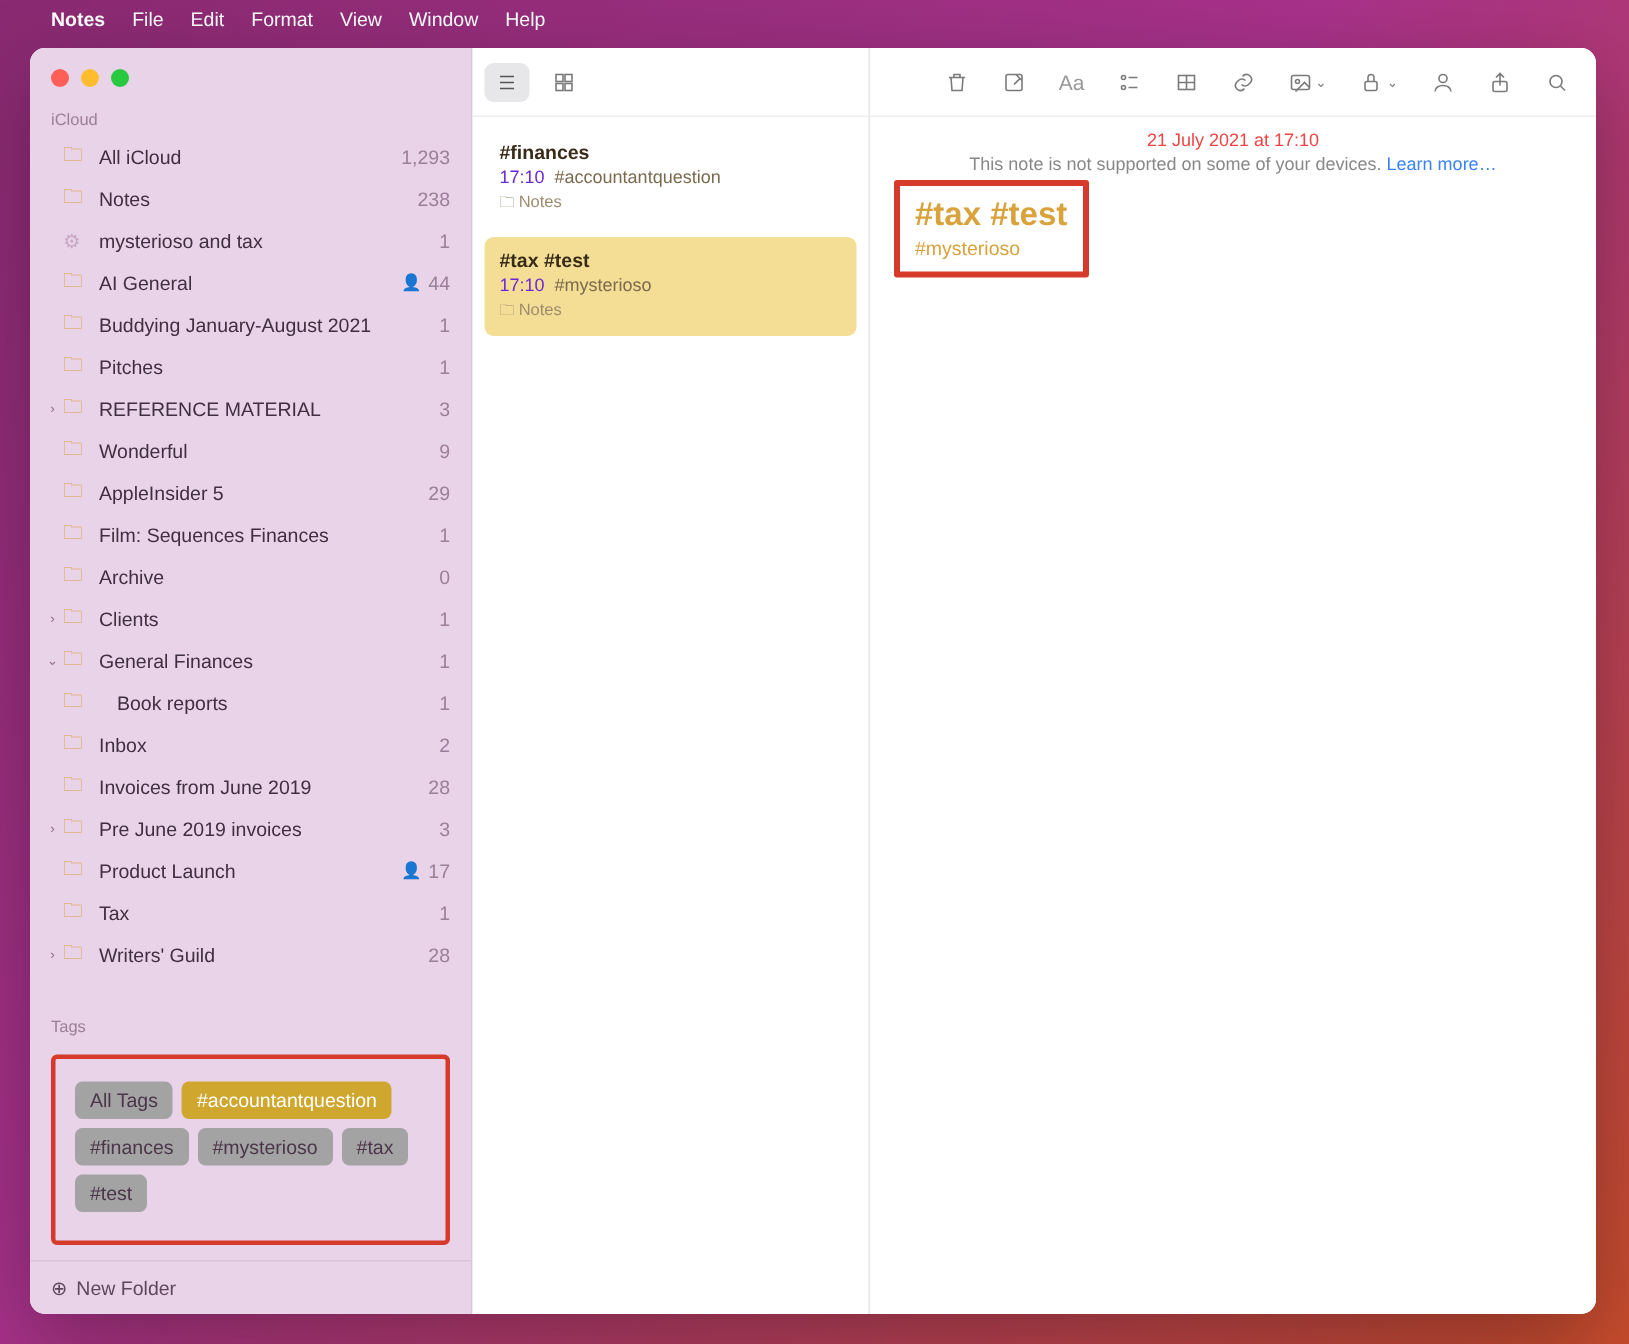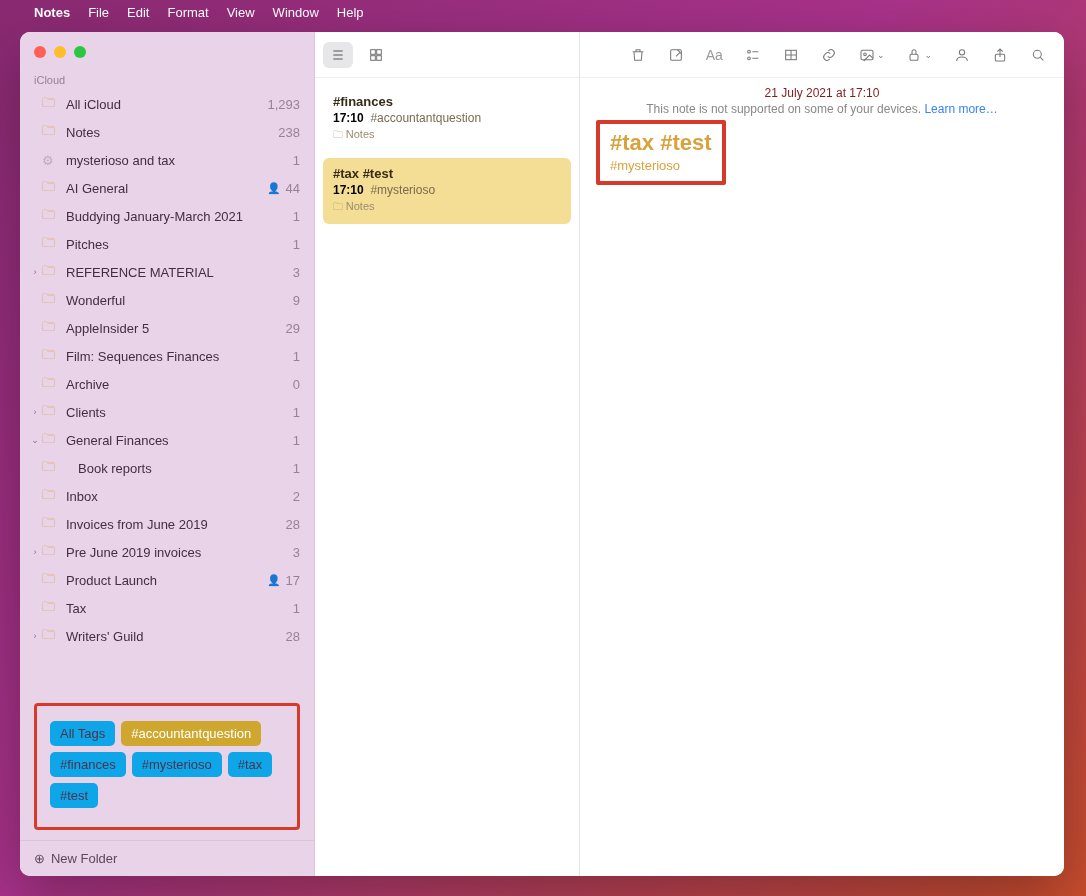--- a/index.html
+++ b/index.html
@@ -24,43 +24,43 @@
 .folder { display: flex; align-items: center; height: 28px; padding: 0 14px 0 8px; font-size: 13px; color: #402f40; cursor: default; }
 .folder .arrow { width: 14px; text-align: center; color: #8d6f8c; font-size: 9px; }
 .folder .icon { width: 18px; margin-right: 6px; color: #d9a23b; font-size: 13px; }
 .folder .icon.gear { color: #c8a8c7; }
 .folder .name { flex: 1; white-space: nowrap; overflow: hidden; text-overflow: ellipsis; }
 .folder .count { color: #9b809a; font-size: 13px; }
 .folder.child .name { padding-left: 12px; }
 .folder .personbadge { color:#9b809a; margin-right:4px; font-size:11px;}
 .tags-section { padding: 6px 14px 10px; }
 .tags-box { border: 3px solid #d63a2a; border-radius: 4px; padding: 12px 10px 16px; margin-top: 2px; }
-.tag-chip { display: inline-block; background: #0ea5e9; color: #4b354a; border-radius: 5px; padding: 5px 10px; font-size: 13px; margin: 3px 3px; cursor: default; }
+.tag-chip { display: inline-block; background: #a3a3a3; color: #4b354a; border-radius: 5px; padding: 5px 10px; font-size: 13px; margin: 3px 3px; cursor: default; }
 .tag-chip.active { background: #cfa72e; color: #fff; }
 .newfolder { border-top: 1px solid #d9c4d8; padding: 10px 14px; font-size: 13px; color: #5d475c; display:flex; align-items:center; gap:6px;}
 
 
 .middle { width: 265px; border-right: 1px solid #e6e6e6; background:#fff; }
 .toolbar { height: 46px; border-bottom: 1px solid #eee; display: flex; align-items: center; padding: 0 8px; gap: 8px; }
 .toolbar .tool { width: 30px; height: 26px; border-radius: 6px; display:flex; align-items:center; justify-content:center; color:#7a7a7a; font-size:15px;}
 .toolbar .tool.seg { background:#e7e7ea; color:#555; }
 .notelist { padding: 8px 8px; }
 .notecard { border-radius: 6px; padding: 8px 10px; margin-bottom: 6px; cursor: default; }
 .notecard .title { font-size: 13px; font-weight: 700; color: #382b17; }
 .notecard .meta { font-size: 12px; color: #7a6a4e; margin-top: 2px; }
-.notecard .meta .time{ color:#000000; font-weight:700;}
+.notecard .meta .time{ color:#6d28d9; font-weight:400;}
 .notecard .loc { font-size: 11px; color: #9c8c6f; margin-top: 2px; }
 .notecard.selected { background: #f4de95; }
 .notecard .loc::before { content:"🗀 "; font-size:10px; }
 
 
 .right { flex: 1; background:#fff; display:flex; flex-direction:column; }
 .right .toolbar { justify-content:flex-end; gap:14px; padding:0 14px;}
 .right .toolbar .tool { width:auto; padding:0 4px; }
-.note-hdr { text-align:center; font-size:12px; color:#7f1d1d; padding: 8px 0 2px; }
+.note-hdr { text-align:center; font-size:12px; color:#ef4444; padding: 8px 0 2px; }
 .note-warn { text-align:center; font-size:12px; color:#888; }
 .note-warn a { color:#3b82f6; text-decoration:none; }
 .note-body { padding: 2px 16px; }
 .note-box { border: 4px solid #d63a2a; border-radius: 2px; padding: 6px 10px 8px; display:inline-block; margin-top:2px;}
 .note-box .h1 { font-size: 22px; font-weight: 800; color: #d9a23b; }
 .note-box .sub { font-size: 13px; color: #d9a23b; margin-top: 2px; }
 
 svg.icon-svg{width:16px;height:16px;stroke:currentColor;fill:none;stroke-width:1.6;}
 </style>
 </head>
@@ -108,21 +108,21 @@
         <div class="folder">
           <span class="arrow"></span>
           <span class="icon ">🗀</span>
           <span class="name">AI General</span>
           <span class="personbadge">👤</span>
           <span class="count">44</span>
         </div>
         <div class="folder">
           <span class="arrow"></span>
           <span class="icon ">🗀</span>
-          <span class="name">Buddying January-March 2021</span>
+          <span class="name">Buddying January-August 2021</span>
           <span class="count">1</span>
         </div>
         <div class="folder">
           <span class="arrow"></span>
           <span class="icon ">🗀</span>
           <span class="name">Pitches</span>
           <span class="count">1</span>
         </div>
         <div class="folder">
           <span class="arrow">›</span>
@@ -204,20 +204,21 @@
           <span class="count">1</span>
         </div>
         <div class="folder">
           <span class="arrow">›</span>
           <span class="icon ">🗀</span>
           <span class="name">Writers' Guild</span>
           <span class="count">28</span>
         </div>
       </div>
 
+    <div class="section-label">Tags</div>
     <div class="tags-section">
       <div class="tags-box" id="tags"><span class="tag-chip">All Tags</span><span class="tag-chip active">#accountantquestion</span><span class="tag-chip">#finances</span><span class="tag-chip">#mysterioso</span><span class="tag-chip">#tax</span><span class="tag-chip">#test</span></div>
     </div>
 
     <div class="newfolder">
       <span>⊕</span>
       <span>New Folder</span>
     </div>
   </div>
 

